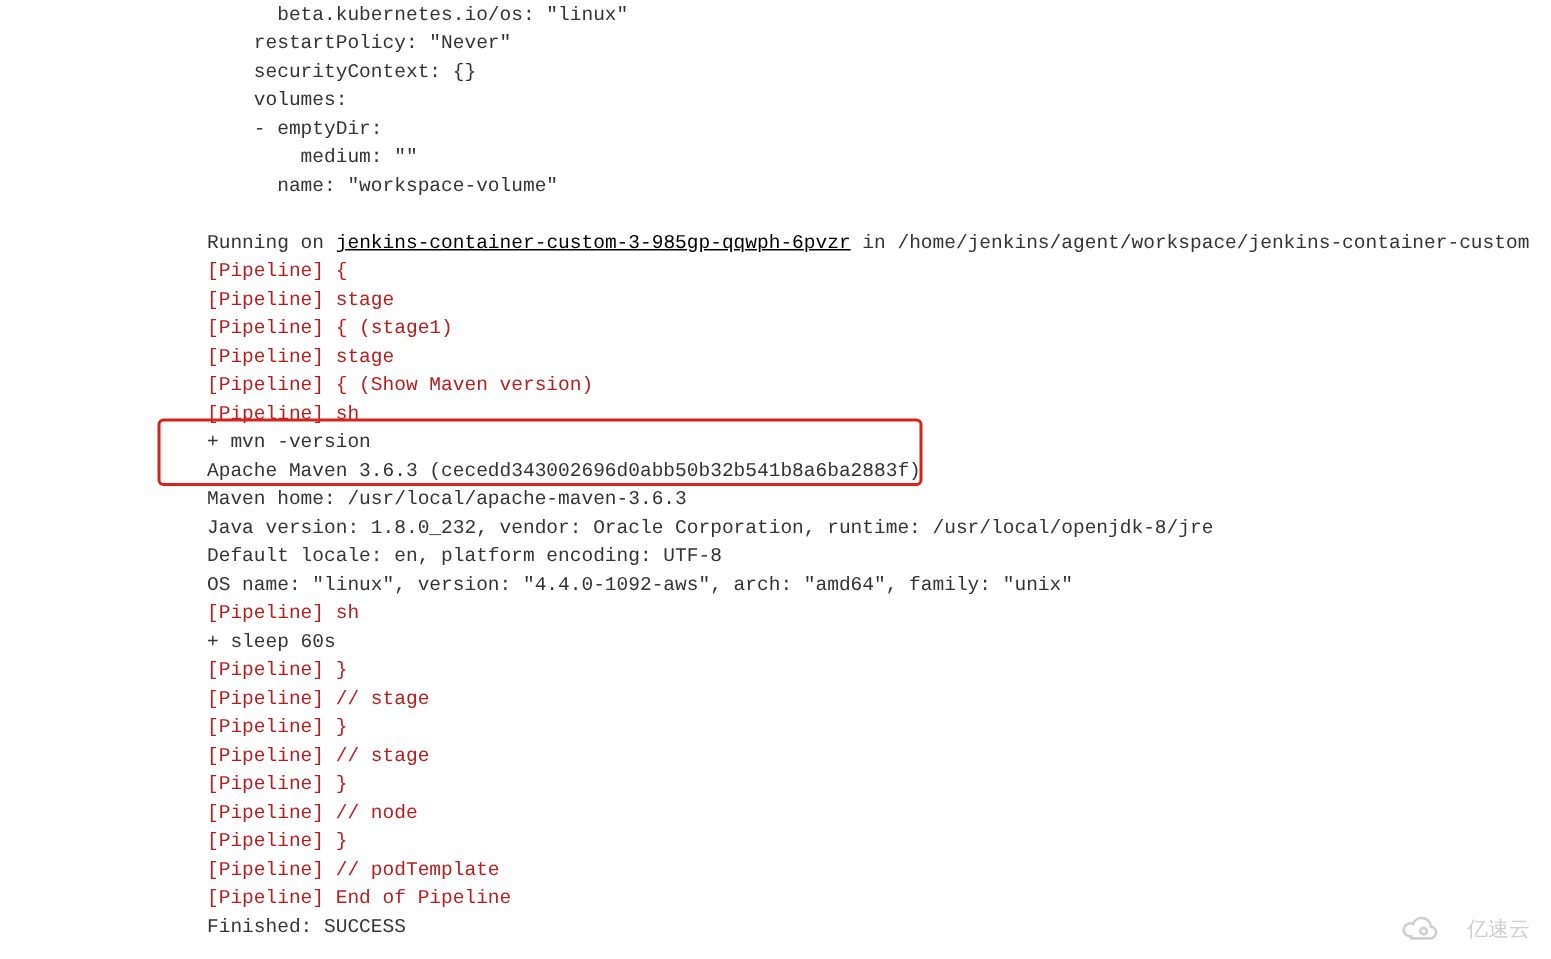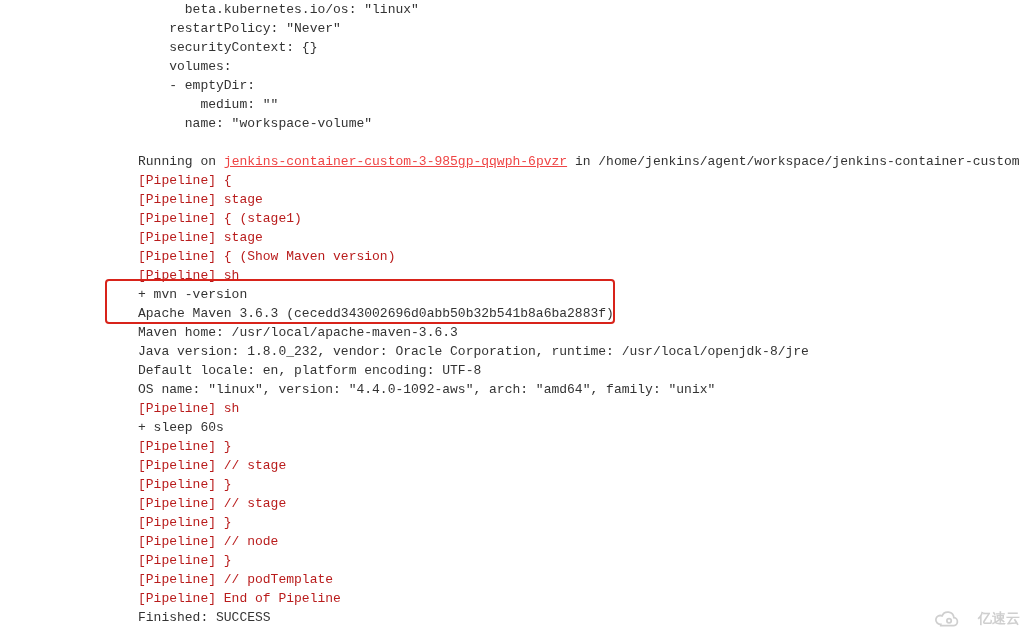--- a/index.html
+++ b/index.html
@@ -1,22 +1,22 @@
 <!DOCTYPE html>
 <html><head>
 <meta charset="utf-8">
 <style>
   html,body{margin:0;padding:0;background:#fff;font-family:"SimSun","NSimSun","SimHei","Courier New",monospace;font-size:13px;line-height:19px;color:#333;}
   .page{width:1034px;height:639px;position:relative;overflow:hidden;}
   .console{padding:0 0 0 138px;white-space:pre;}
   .black{color:#333;}
   .gray{color:#b91c1c;}
-  .link{color:#ef4444;text-decoration:underline;cursor:pointer;}
+  .link{color:#000000;text-decoration:underline;cursor:pointer;}
   .highlight-box{position:absolute;left:105px;top:279px;width:506px;height:41px;border:2px solid #d8231a;border-radius:4px;pointer-events:none;}
-  .watermark{position:absolute;right:14px;bottom:10px;display:flex;align-items:flex-start;gap:18px;color:#cfcfcf;font-family:"Microsoft YaHei","SimSun",sans-serif;font-size:14px;font-weight:bold;}
+  .watermark{position:absolute;right:14px;bottom:10px;display:flex;align-items:flex-end;gap:18px;color:#cfcfcf;font-family:"Microsoft YaHei","SimSun",sans-serif;font-size:14px;font-weight:normal;}
   .watermark svg{width:28px;height:20px;display:block;}
 </style>
 </head>
 <body>
 
 <div class="page">
   <div class="console" id="console"><div class="black">      beta.kubernetes.io/os: "linux"</div><div class="black">    restartPolicy: "Never"</div><div class="black">    securityContext: {}</div><div class="black">    volumes:</div><div class="black">    - emptyDir:</div><div class="black">        medium: ""</div><div class="black">      name: "workspace-volume"</div><div class="black">&nbsp;</div><div><span class="black">Running on </span><span class="link">jenkins-container-custom-3-985gp-qqwph-6pvzr</span><span class="black"> in /home/jenkins/agent/workspace/jenkins-container-custom</span></div><div class="gray">[Pipeline] {</div><div class="gray">[Pipeline] stage</div><div class="gray">[Pipeline] { (stage1)</div><div class="gray">[Pipeline] stage</div><div class="gray">[Pipeline] { (Show Maven version)</div><div class="gray">[Pipeline] sh</div><div class="black">+ mvn -version</div><div class="black">Apache Maven 3.6.3 (cecedd343002696d0abb50b32b541b8a6ba2883f)</div><div class="black">Maven home: /usr/local/apache-maven-3.6.3</div><div class="black">Java version: 1.8.0_232, vendor: Oracle Corporation, runtime: /usr/local/openjdk-8/jre</div><div class="black">Default locale: en, platform encoding: UTF-8</div><div class="black">OS name: "linux", version: "4.4.0-1092-aws", arch: "amd64", family: "unix"</div><div class="gray">[Pipeline] sh</div><div class="black">+ sleep 60s</div><div class="gray">[Pipeline] }</div><div class="gray">[Pipeline] // stage</div><div class="gray">[Pipeline] }</div><div class="gray">[Pipeline] // stage</div><div class="gray">[Pipeline] }</div><div class="gray">[Pipeline] // node</div><div class="gray">[Pipeline] }</div><div class="gray">[Pipeline] // podTemplate</div><div class="gray">[Pipeline] End of Pipeline</div><div class="black">Finished: SUCCESS</div></div>
   <div class="highlight-box"></div>
   <div class="watermark">
     <span>

